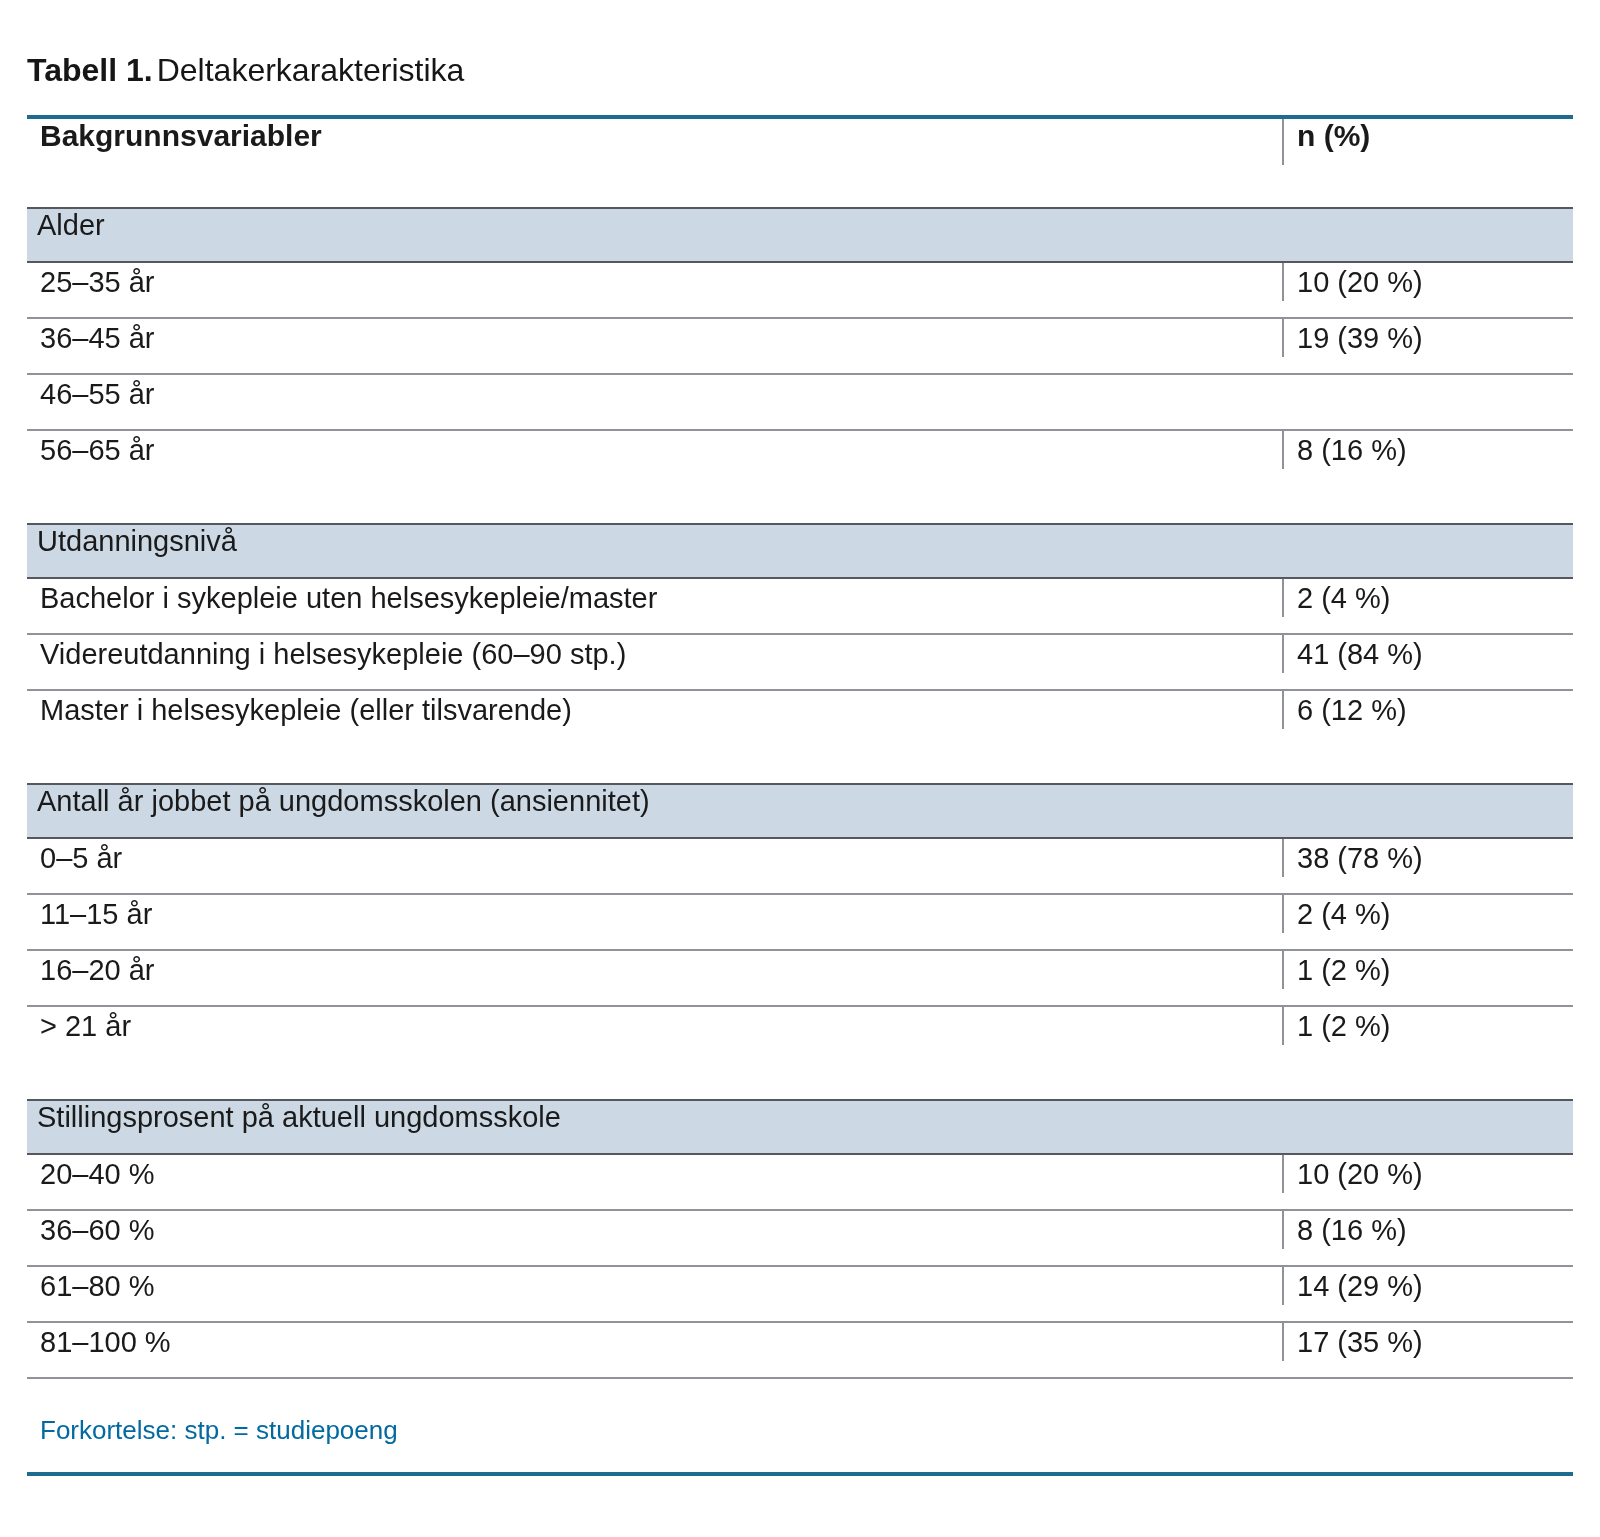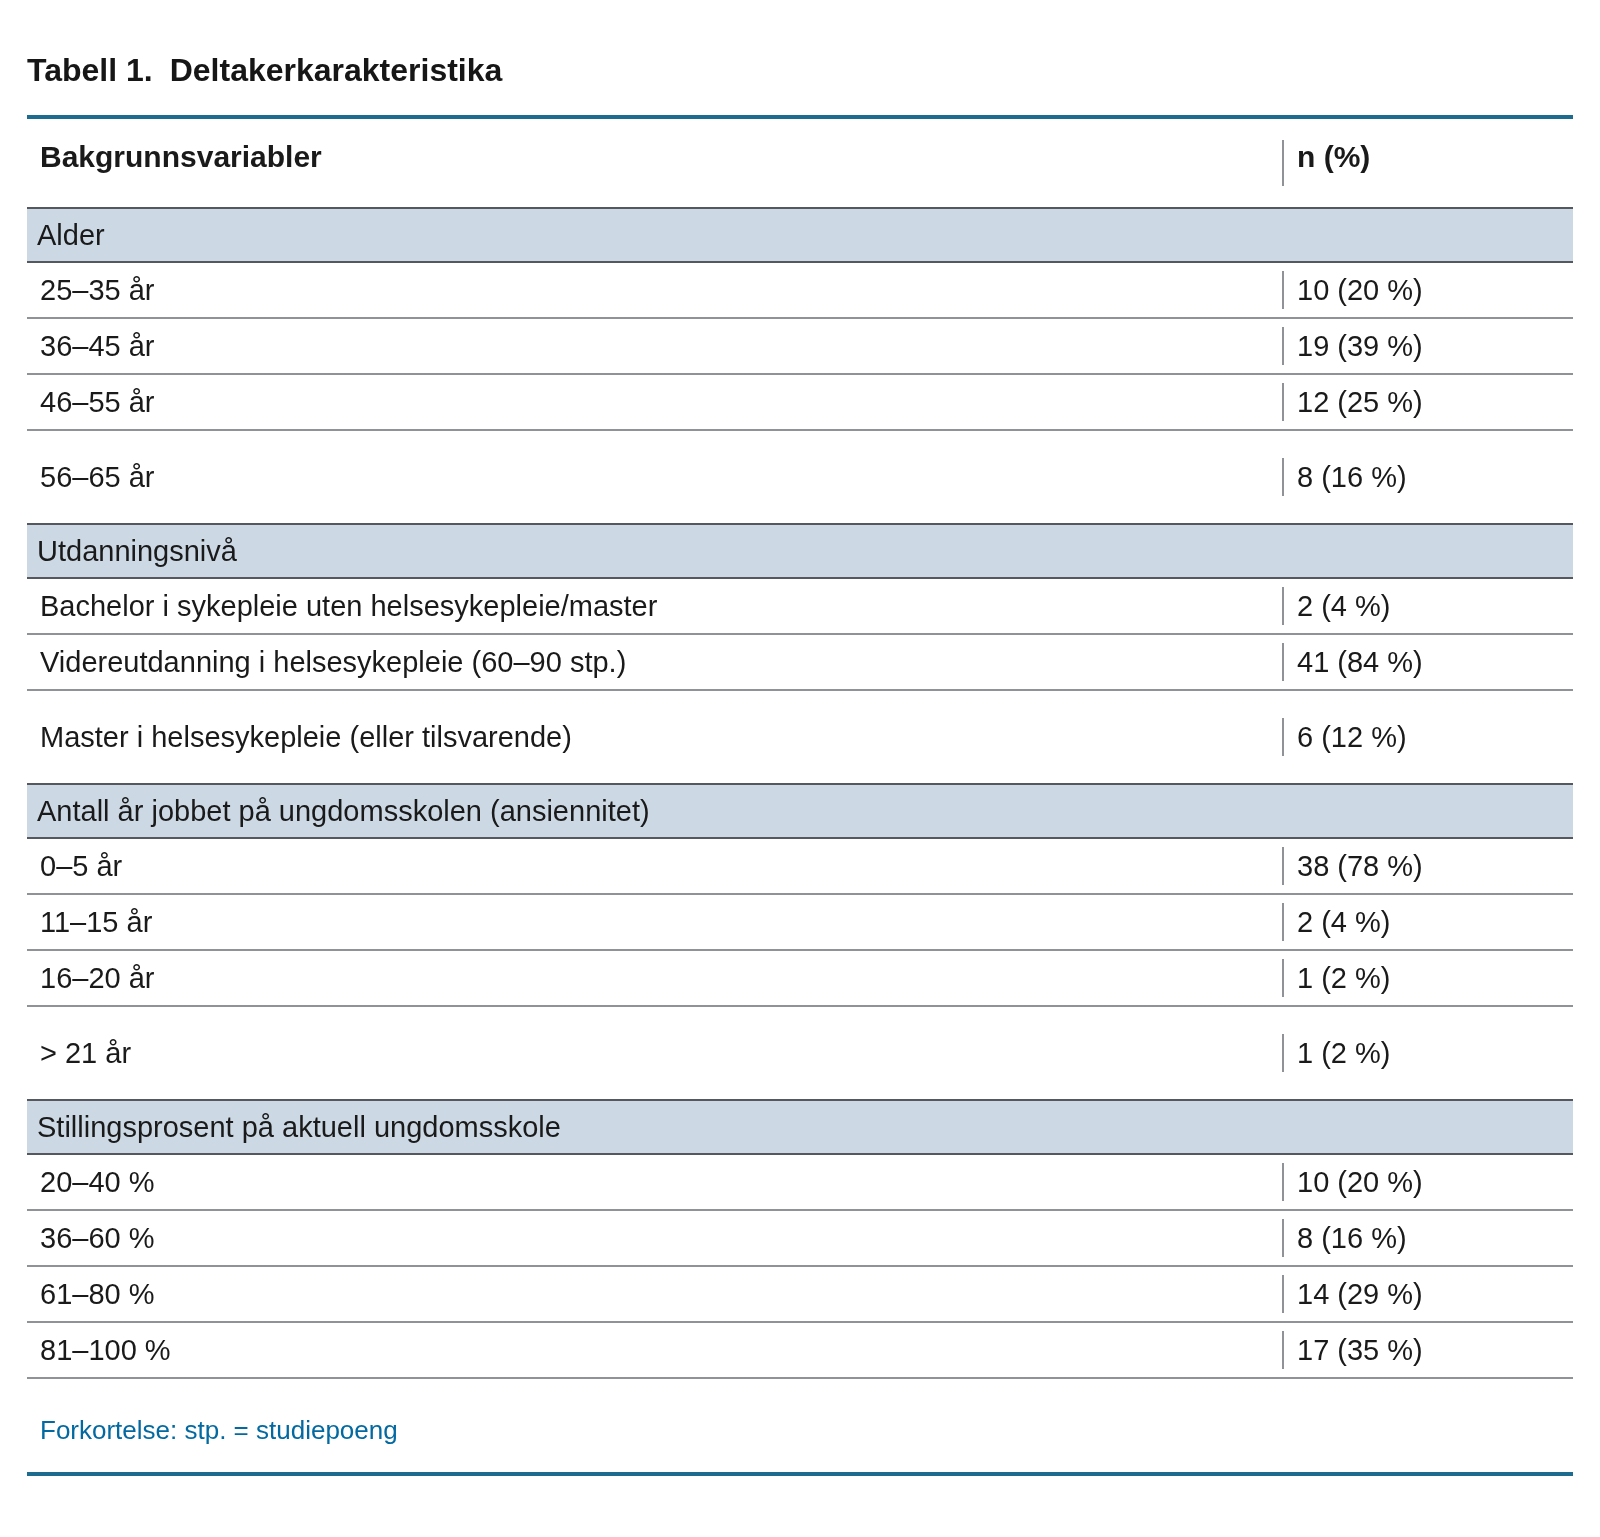--- a/index.html
+++ b/index.html
@@ -7,26 +7,26 @@
   body {
     width: 1600px; height: 1537px;
     font-family: "Liberation Sans", sans-serif;
     color: var(--text, #1a1a1a);
     overflow: hidden;
   }
   .page { width: 1600px; height: 1537px; padding: 50px 27px 0 27px; }
 
   .title { font-size: 32px; line-height: 40px; font-weight: 400; margin-bottom: 25px; color: #161616; }
   .title .t-num { font-weight: 700; }
-  .title .t-cap { font-weight: 700; margin-left: 17px; }
+  .title .t-cap { font-weight: 400; margin-left: 4px; }
 
   .rule { height: 4px; background: var(--accent-rule, #1d6b8f); }
   .rule.bottom { margin-top: 26px; }
 
-  .row, .band, .header-row { display: flex; align-items: center; width: 1546px; }
+  .row, .band, .header-row { display: flex; align-items: flex-start; width: 1546px; }
 
   .c1 { width: 1255px; padding-left: 13px; }
   .c2 { width: 291px; padding-left: 13px; border-left: 2px solid var(--row-divider, #8f9297); }
 
   .header-row { height: 88px; font-size: 30px; font-weight: 700; }
   .header-row .c1, .header-row .c2 { display: flex; align-items: flex-end; padding-bottom: 12px; }
 
   .band {
     height: 56px;
     background: var(--band-background, #ccd9e5);
@@ -66,21 +66,20 @@
   <div class="row">
     <div class="c1">25–35 år</div>
     <div class="c2">10 (20 %)</div>
   </div>
   <div class="row">
     <div class="c1">36–45 år</div>
     <div class="c2">19 (39 %)</div>
   </div>
   <div class="row">
     <div class="c1">46–55 år</div>
-    <div class="c2">12 (25 %)</div>
   </div>
   <div class="row tall">
     <div class="c1">56–65 år</div>
     <div class="c2">8 (16 %)</div>
   </div>
 
   <div class="band">
     <div class="c1 full">Utdanningsnivå</div>
   </div>
   <div class="row">

